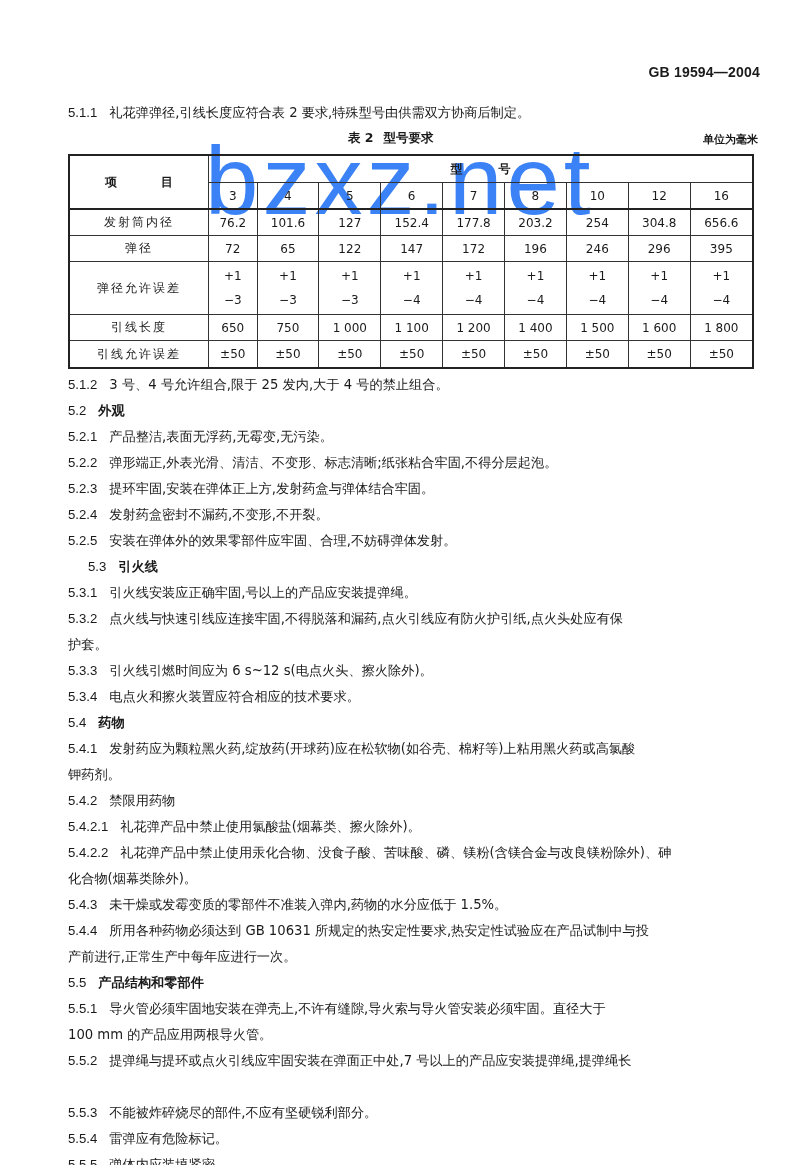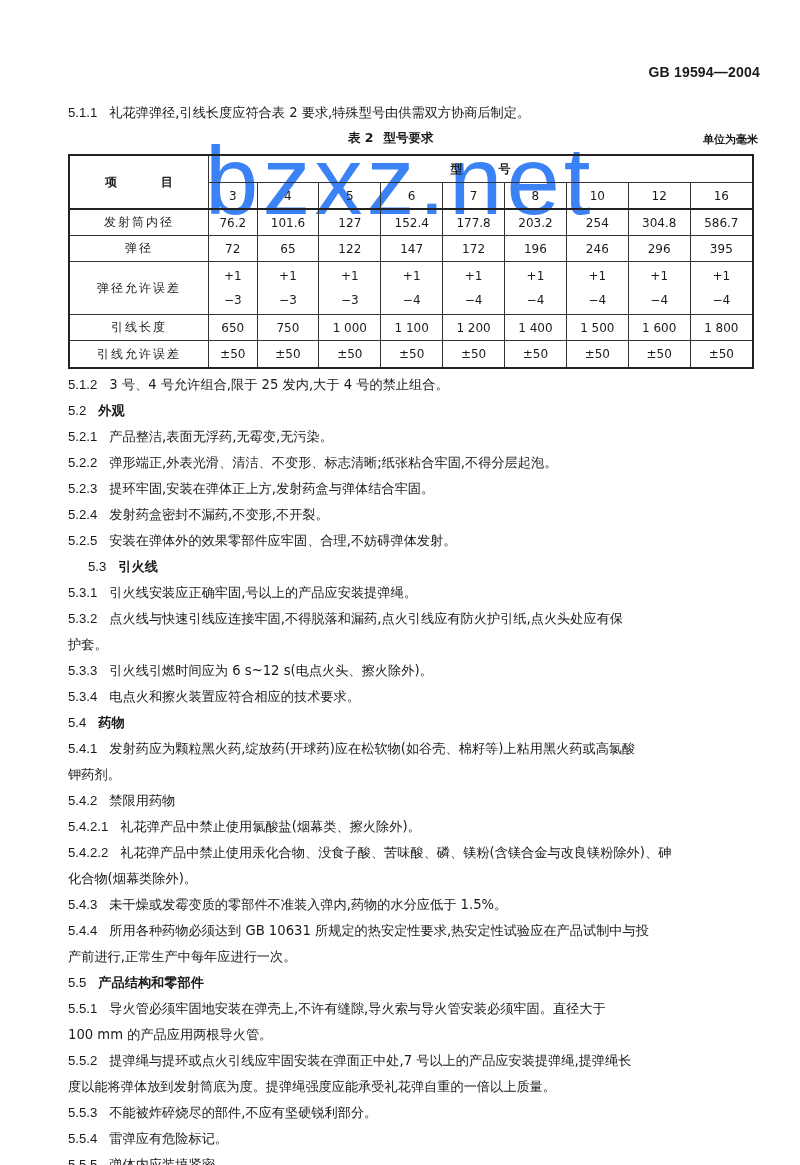--- a/index.html
+++ b/index.html
@@ -95,21 +95,21 @@
   <tr class="r1">
     <td class="c0 rowlabel">发射筒内径</td>
     <td>76.2</td>
     <td>101.6</td>
     <td>127</td>
     <td>152.4</td>
     <td>177.8</td>
     <td>203.2</td>
     <td>254</td>
     <td>304.8</td>
-    <td>586.7</td>
+    <td>656.6</td>
   </tr>
   <tr class="r2">
     <td class="c0 rowlabel">弹径</td>
     <td>72</td>
     <td>65</td>
     <td>122</td>
     <td>147</td>
     <td>172</td>
     <td>196</td>
     <td>246</td>
@@ -196,16 +196,16 @@
 <div class="para" style="top:684px;"><span class="num">5.3.4</span><span class="txt">电点火和擦火装置应符合相应的技术要求。</span></div>
 <div class="para h" style="top:710px;"><span class="num">5.4</span><span class="txt">药物</span></div>
 <div class="para" style="top:736px;"><span class="num">5.4.1</span><span class="txt">发射药应为颗粒黑火药,绽放药(开球药)应在松软物(如谷壳、棉籽等)上粘用黑火药或高氯酸</span><br><span>钾药剂。</span></div>
 <div class="para" style="top:788px;"><span class="num">5.4.2</span><span class="txt">禁限用药物</span></div>
 <div class="para" style="top:814px;"><span class="num">5.4.2.1</span><span class="txt">礼花弹产品中禁止使用氯酸盐(烟幕类、擦火除外)。</span></div>
 <div class="para" style="top:840px;"><span class="num">5.4.2.2</span><span class="txt">礼花弹产品中禁止使用汞化合物、没食子酸、苦味酸、磷、镁粉(含镁合金与改良镁粉除外)、砷</span><br><span>化合物(烟幕类除外)。</span></div>
 <div class="para" style="top:892px;"><span class="num">5.4.3</span><span class="txt">未干燥或发霉变质的零部件不准装入弹内,药物的水分应低于 1.5%。</span></div>
 <div class="para" style="top:918px;"><span class="num">5.4.4</span><span class="txt">所用各种药物必须达到 GB 10631 所规定的热安定性要求,热安定性试验应在产品试制中与投</span><br><span>产前进行,正常生产中每年应进行一次。</span></div>
 <div class="para h" style="top:970px;"><span class="num">5.5</span><span class="txt">产品结构和零部件</span></div>
 <div class="para" style="top:996px;"><span class="num">5.5.1</span><span class="txt">导火管必须牢固地安装在弹壳上,不许有缝隙,导火索与导火管安装必须牢固。直径大于</span><br><span>100 mm 的产品应用两根导火管。</span></div>
-<div class="para" style="top:1048px;"><span class="num">5.5.2</span><span class="txt">提弹绳与提环或点火引线应牢固安装在弹面正中处,7 号以上的产品应安装提弹绳,提弹绳长</span><br><span>度以能将弹体放到发射筒底为度。提弹绳强度应能承受礼花弹自重的一倍以上质量。</span></div>
+<div class="para" style="top:1048px;"><span class="num">5.5.2</span><span class="txt">提弹绳与提环或点火引线应牢固安装在弹面正中处,7 号以上的产品应安装提弹绳,提弹绳长</span><br></div>
 <div class="para" style="top:1100px;"><span class="num">5.5.3</span><span class="txt">不能被炸碎烧尽的部件,不应有坚硬锐利部分。</span></div>
 <div class="para" style="top:1126px;"><span class="num">5.5.4</span><span class="txt">雷弹应有危险标记。</span></div>
 <div class="para" style="top:1152px;"><span class="num">5.5.5</span><span class="txt">弹体内应装填紧密。</span></div>
 
 </body></html>

